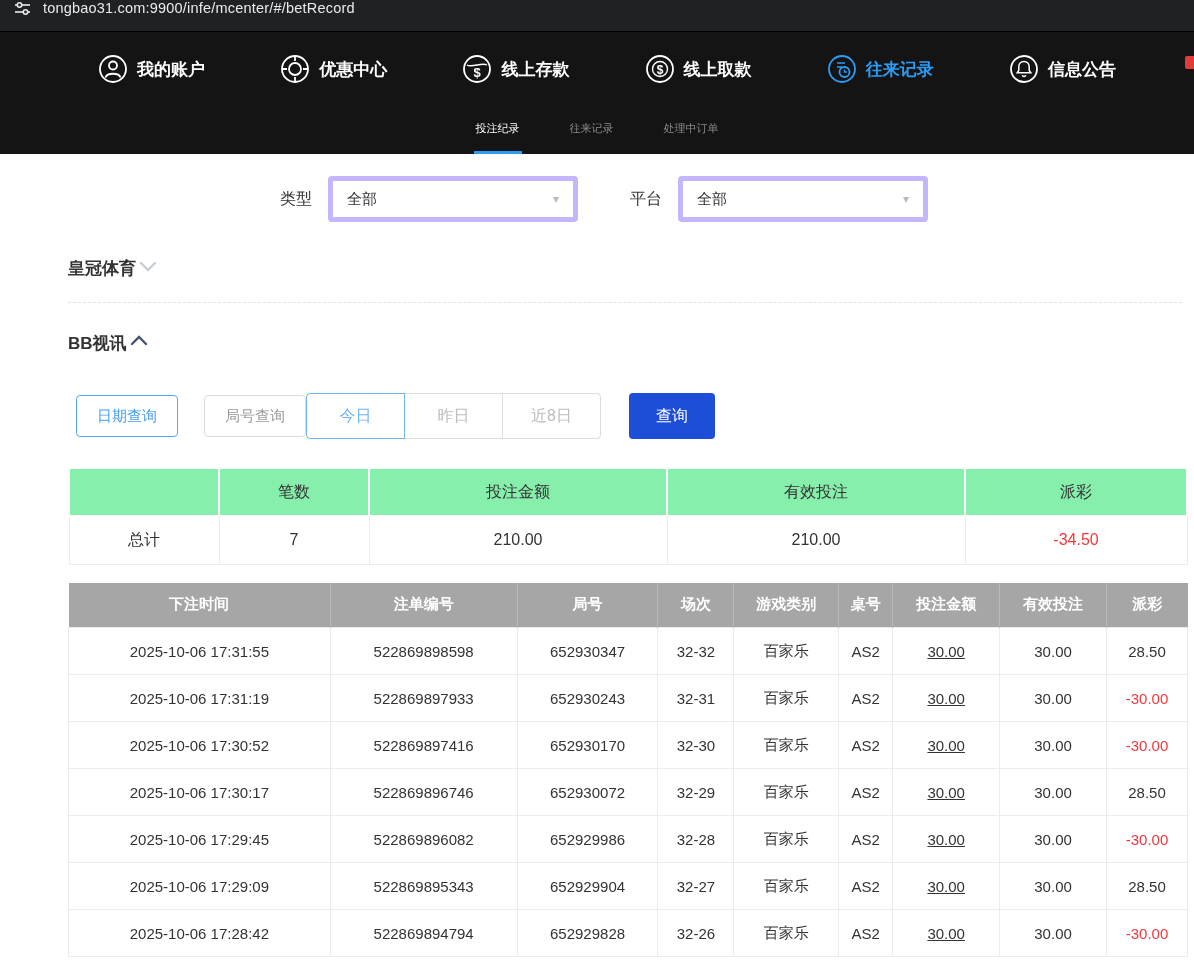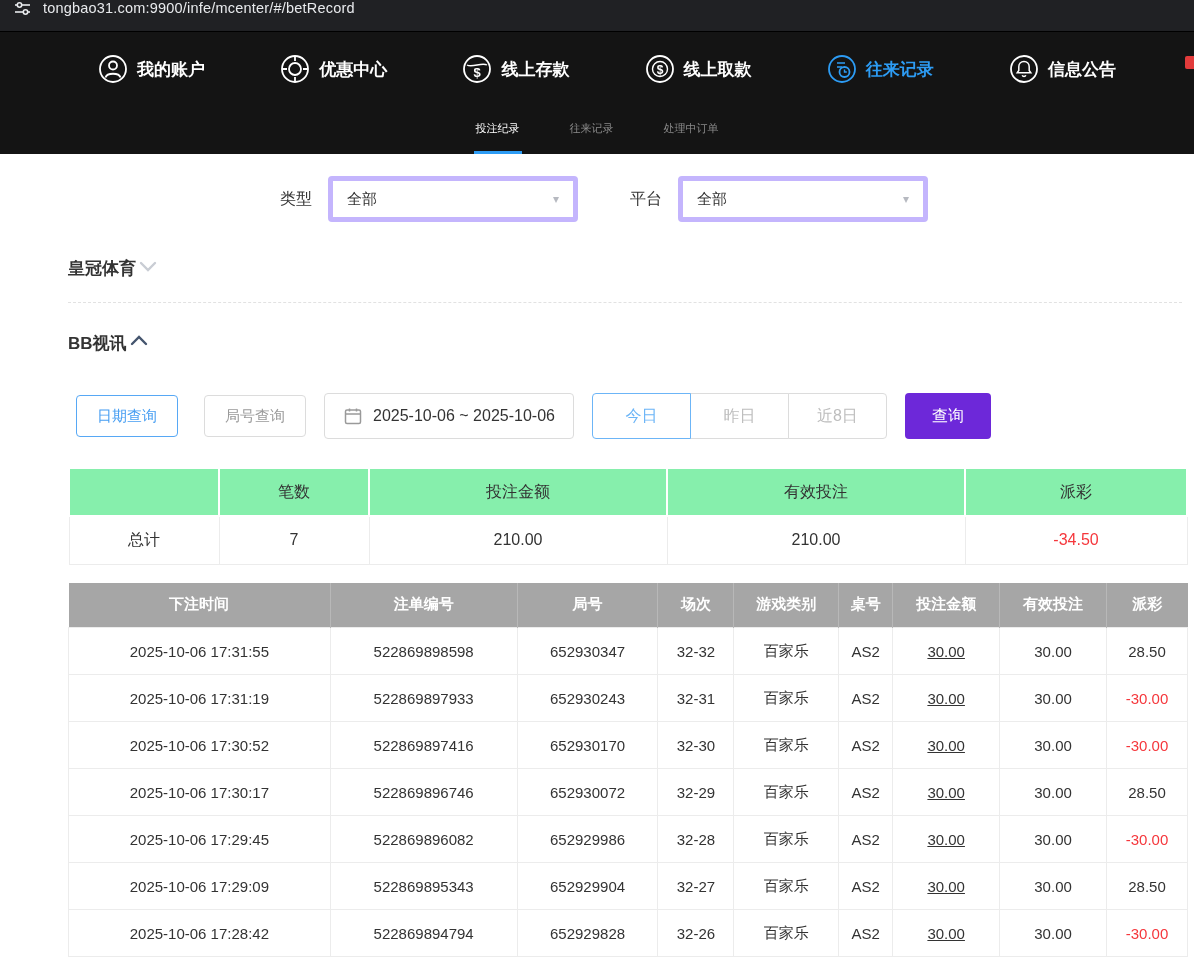--- a/index.html
+++ b/index.html
@@ -163,24 +163,24 @@
   }
   .btn-group .gbtn:first-child { border-radius: 4px 0 0 4px; margin-left: 0; }
   .btn-group .gbtn:last-child { border-radius: 0 4px 4px 0; }
   .btn-group .gbtn.active {
     border-color: #6cb5f7;
     color: #6cb5f7;
     position: relative;
     z-index: 1;
   }
   .btn-primary {
-    margin-left: 18px;
+    margin-left: 28px;
     width: 86px;
     height: 46px;
-    background: #6d28d9;
+    background: #1d4ed8;
     border: none;
     color: #fff;
     font-size: 16px;
     border-radius: 4px;
     cursor: pointer;
     font-family: inherit;
   }
   .mr18 { margin-right: 18px; }
 
   
@@ -359,31 +359,20 @@
     <span>
       <svg width="24" height="24" viewBox="0 0 24 24" fill="none" stroke="#45556e" stroke-width="2.4" stroke-linecap="round">
         <polyline points="5,15 12,8 19,15"></polyline>
       </svg>
     </span>
   </div>
 
   <div class="toolbar">
     <button class="btn btn-outline-blue mr18">日期查询</button>
     <button class="btn btn-outline-gray">局号查询</button>
-    <div class="date-box">
-      <span style="display:flex;">
-        <svg width="20" height="20" viewBox="0 0 20 20" fill="none" stroke="#9a9a9a" stroke-width="1.5">
-          <rect x="2.5" y="4" width="15" height="13.5" rx="1.5"></rect>
-            <line x1="2.5" y1="8" x2="17.5" y2="8"></line>
-          <line x1="6.5" y1="2.5" x2="6.5" y2="5.5"></line>
-            <line x1="13.5" y1="2.5" x2="13.5" y2="5.5"></line>
-        </svg>
-      </span>
-      <span>2025-10-06 ~ 2025-10-06</span>
-    </div>
     <div class="btn-group">
       <button class="gbtn active">今日</button>
       <button class="gbtn">昨日</button>
       <button class="gbtn">近8日</button>
     </div>
     <button class="btn-primary">查询</button>
   </div>
 
   <table class="summary-table">
     <thead>

